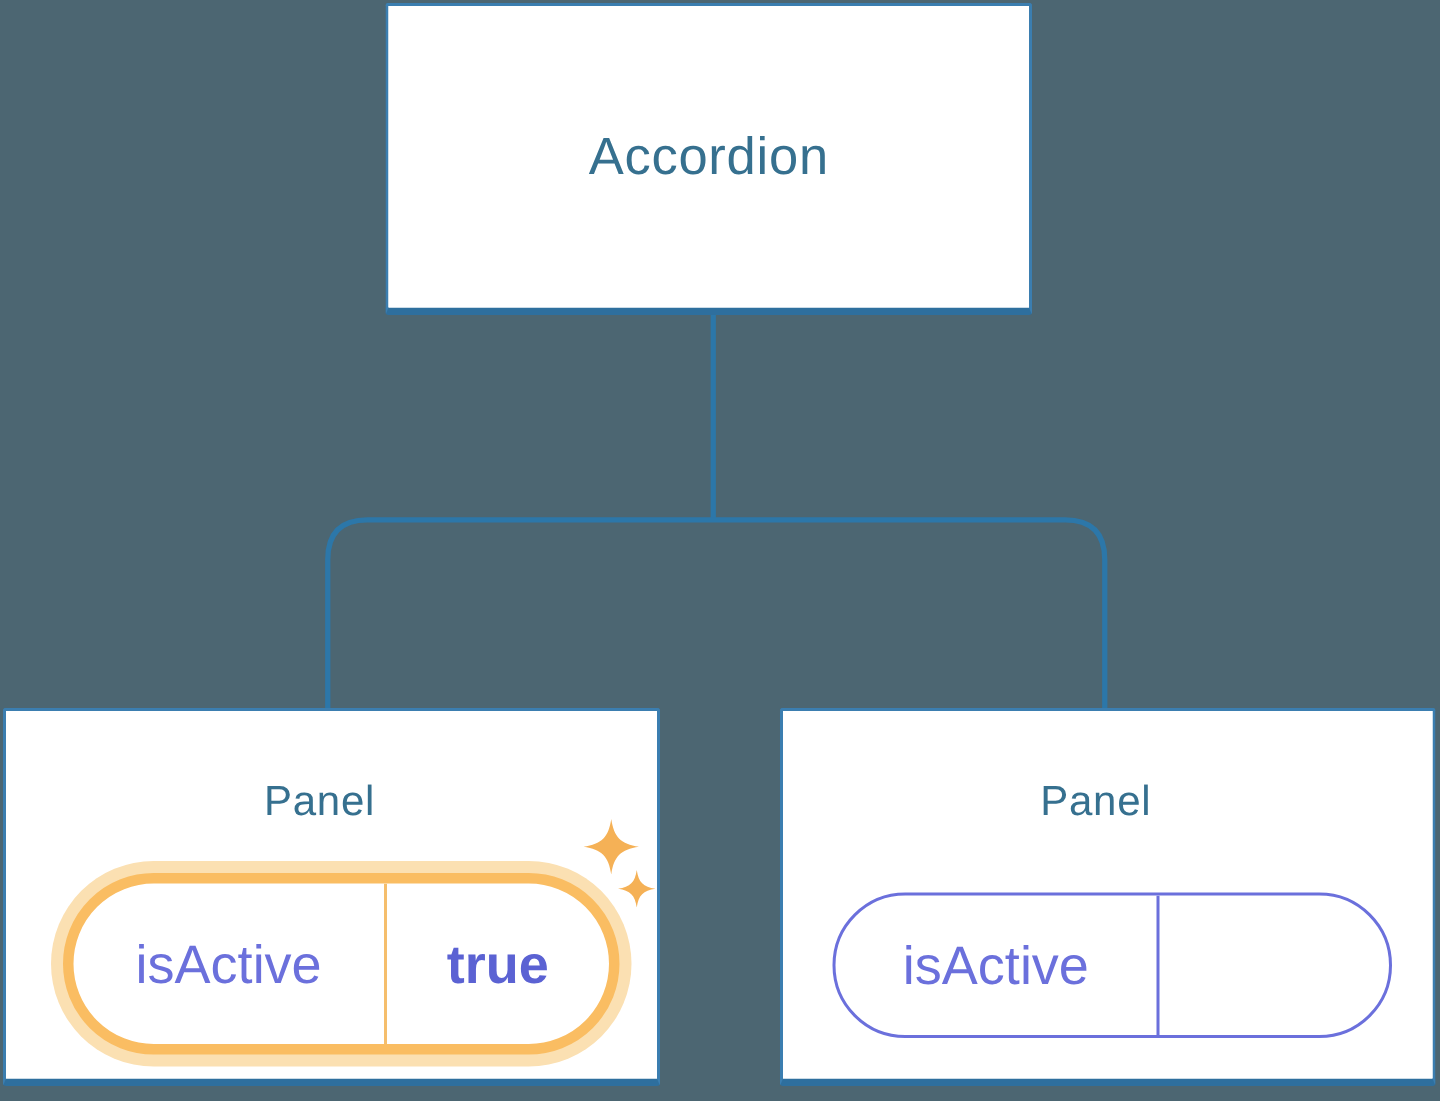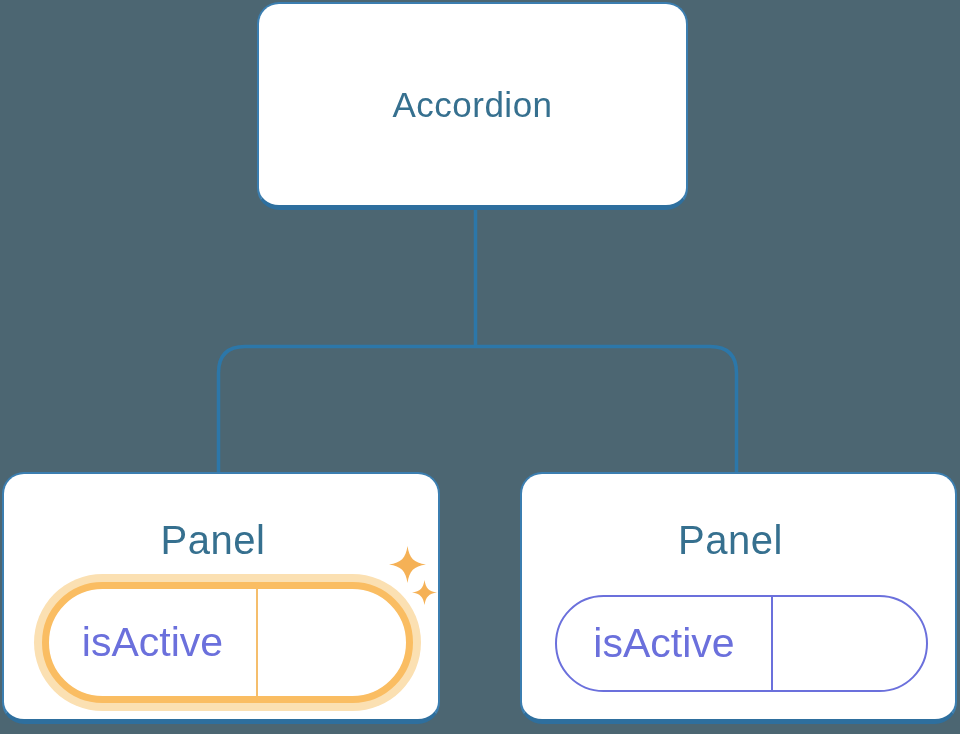--- a/index.html
+++ b/index.html
@@ -22,40 +22,40 @@
   .stage{position:relative;width:960px;height:734px;background:var(--bg);}
 
   .connectors{position:absolute;left:0;top:0;width:960px;height:734px;pointer-events:none;}
   .connectors path{stroke:var(--connector);stroke-width:3.5;fill:none;}
 
   .node{
     position:absolute;
     background:var(--node-fill);
     border:2.5px solid var(--node-border);
     border-bottom:5px solid var(--node-border-dark);
-    border-radius:22px;
+    border-radius:2px;
   }
   .node-root{
     left:257px;top:2px;width:431px;height:208px;
     display:flex;align-items:center;justify-content:center;
   }
   .node-label{
     color:var(--heading);
     font-size:35px;
     font-weight:500;
     letter-spacing:0.5px;
   }
   .node-panel-left{left:2px;top:472px;width:438px;height:252px;}
   .node-panel-right{left:520px;top:472px;width:437px;height:252px;}
 
   .panel-title{
     position:absolute;left:0;right:16px;top:44px;
     text-align:center;
     color:var(--heading);
-    font-size:40px;
+    font-size:28px;
     font-weight:500;
     letter-spacing:0.5px;
   }
 
   .pill{
     position:absolute;
     background:#fff;
     border-radius:999px;
     display:flex;
     align-items:stretch;
@@ -66,21 +66,21 @@
     border:7px solid var(--accent-border);
     box-shadow:0 0 0 8px var(--accent-ring);
   }
   .pill-inactive{
     left:33px;top:121px;width:373px;height:97px;
     border:2.5px solid var(--purple);
   }
   .pill-cell{
     display:flex;align-items:center;justify-content:center;
     color:var(--purple);
-    font-size:41px;
+    font-size:36px;
     text-align:center;
   }
   .pill-cell-name{flex:0 0 58.5%;}
   .pill-cell-value{flex:1 1 auto;}
   .pill-active .pill-cell-name{border-right:2px solid var(--accent-divider);}
   .pill-inactive .pill-cell-name{border-right:2.5px solid var(--purple);}
   .pill-active .pill-cell-value{font-weight:bold;color:var(--purple-bold);}
 
   .sparkle{position:absolute;pointer-events:none;}
   .sparkle path{fill:var(--sparkle);}
@@ -99,20 +99,21 @@
 
   <div class="node node-root">
     <span class="node-label">Accordion</span>
   </div>
 
   <div class="node node-panel-left">
     <div class="panel-title">Panel</div>
 
     <div class="pill pill-active">
       <div class="pill-cell pill-cell-name">isActive</div>
+      <div class="pill-cell pill-cell-value">true</div>
     </div>
 
     <svg class="sparkle sparkle-large" viewBox="0 0 100 100" xmlns="http://www.w3.org/2000/svg" aria-hidden="true">
       <path d="M50 0 C55 33 67 45 100 50 C67 55 55 67 50 100 C45 67 33 55 0 50 C33 45 45 33 50 0 Z"></path>
     </svg>
     <svg class="sparkle sparkle-small" viewBox="0 0 100 100" xmlns="http://www.w3.org/2000/svg" aria-hidden="true">
       <path d="M50 0 C55 33 67 45 100 50 C67 55 55 67 50 100 C45 67 33 55 0 50 C33 45 45 33 50 0 Z"></path>
     </svg>
   </div>
 

